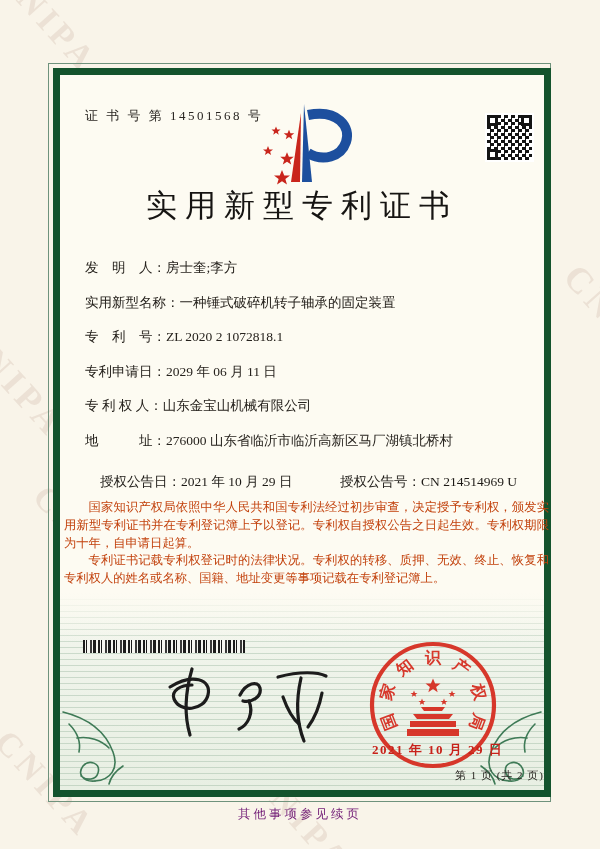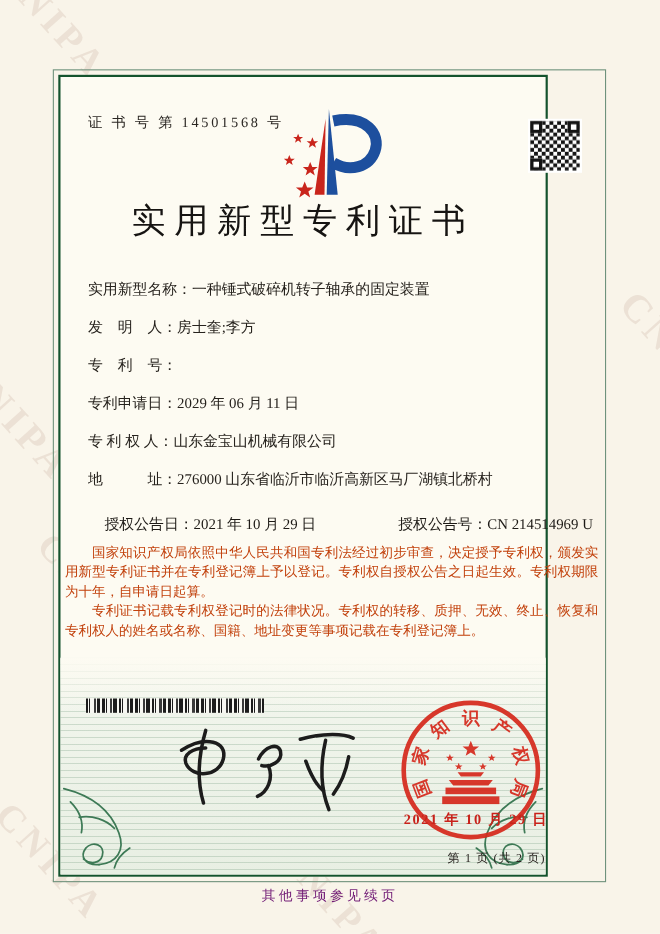--- a/index.html
+++ b/index.html
@@ -15,22 +15,22 @@
     font-family:"Liberation Serif","DejaVu Serif",serif;
     font-weight:bold; color:rgba(168,132,115,0.16);
     transform:rotate(48deg); letter-spacing:5px; pointer-events:none;
   }
   
   .frame-outer{
     position:absolute; left:48px; top:63px; width:503px; height:739px;
     border:1px solid #6f927c; z-index:2; box-sizing:border-box;
   }
   .frame-inner{
-    position:absolute; left:53px; top:68px; width:445px; height:729px;
-    border:2px solid #14532d; background:#fdfbf2; z-index:2; box-sizing:border-box;
+    position:absolute; left:53px; top:68px; width:498px; height:729px;
+    border:7px solid #14532d; background:#fdfbf2; z-index:2; box-sizing:border-box;
   }
   
   .guilloche{
     position:absolute; left:0; right:0; bottom:0; height:197px; z-index:0;
     background:
       linear-gradient(180deg,#fdfbf2 0%, rgba(253,251,242,0) 26%),
       repeating-linear-gradient(180deg, rgba(108,150,120,0.28) 0 1px, rgba(0,0,0,0) 1px 6px),
       linear-gradient(180deg,#f3f6ee 0%, #e8efe3 100%);
   }
   .flourish{position:absolute; bottom:2px; z-index:1;}
@@ -55,21 +55,21 @@
     position:absolute; left:0; right:0; top:110px; text-align:center;
     font-size:31px; font-weight:normal; letter-spacing:8px; color:#161412;
   }
 
   .fields{position:absolute; left:25px; top:183px; width:445px; font-size:13.5px;}
   .frow{display:flex; margin-bottom:15.5px; line-height:19px;}
   .frow .lab{white-space:pre; color:#26221d;}
   .frow .val{color:#26221d;}
 
   .grant-row{position:absolute; left:25px; top:397px; width:460px; font-size:13.5px; line-height:19px;margin-left:15px;}
-  .grant-row .g2{position:absolute; left:267px; top:0;text-align:right;}
+  .grant-row .g2{position:absolute; left:240px; top:0;text-align:right;}
 
   .body-text{
     position:absolute; left:4px; top:424px; width:485px;
     font-size:12.3px; line-height:17.8px; text-align:justify; color:#c2410c;
   }
   .body-text p{margin:0; text-indent:2em;}
 
   .barcode{
     position:absolute; left:23px; top:565px; width:162px; height:13px;
     background:repeating-linear-gradient(90deg,
@@ -166,29 +166,30 @@
           <div class="finder tl"></div>
           <div class="finder tr"></div>
           <div class="finder bl"></div>
         </div>
       </div>
 
       <div class="title">实用新型专利证书</div>
 
       <div class="fields">
         <div class="frow">
+          <span class="lab">发　明　人：</span>
+          <span class="val">房士奎;李方</span>
+        </div>
+        <div class="frow">
           <span class="lab">实用新型名称：</span>
           <span class="val">一种锤式破碎机转子轴承的固定装置</span>
         </div>
         <div class="frow">
-          <span class="lab">发　明　人：</span>
-          <span class="val">房士奎;李方</span>
-        </div>
-        <div class="frow">
           <span class="lab">专　利　号：</span>
+          <span class="val">ZL 2020 2 1072818.1</span>
         </div>
         <div class="frow">
           <span class="lab">专利申请日：</span>
           <span class="val">2029 年 06 月 11 日</span>
         </div>
         <div class="frow">
           <span class="lab">专 利 权 人：</span>
           <span class="val">山东金宝山机械有限公司</span>
         </div>
         <div class="frow">

